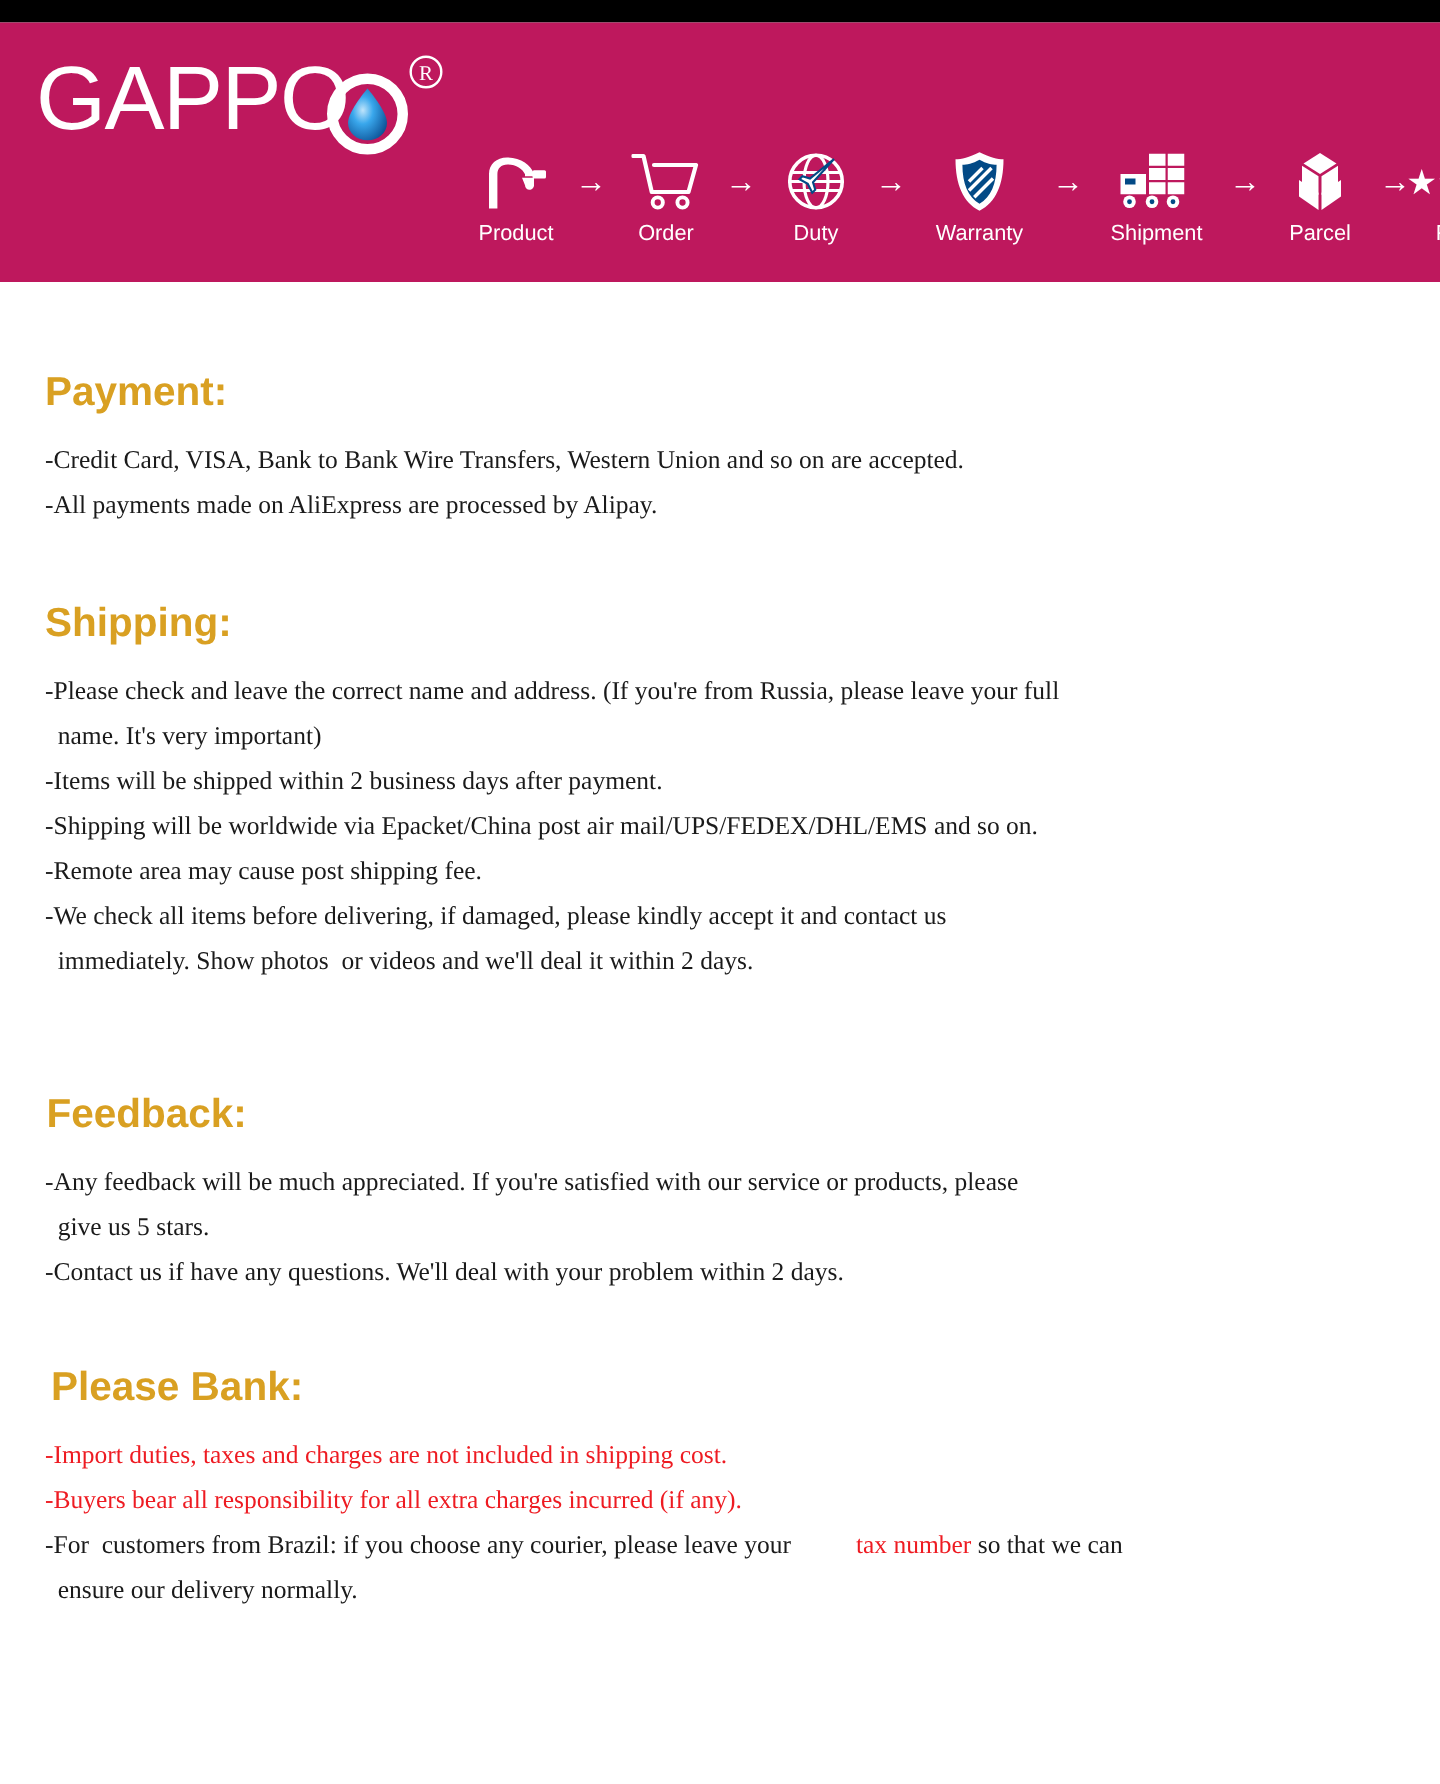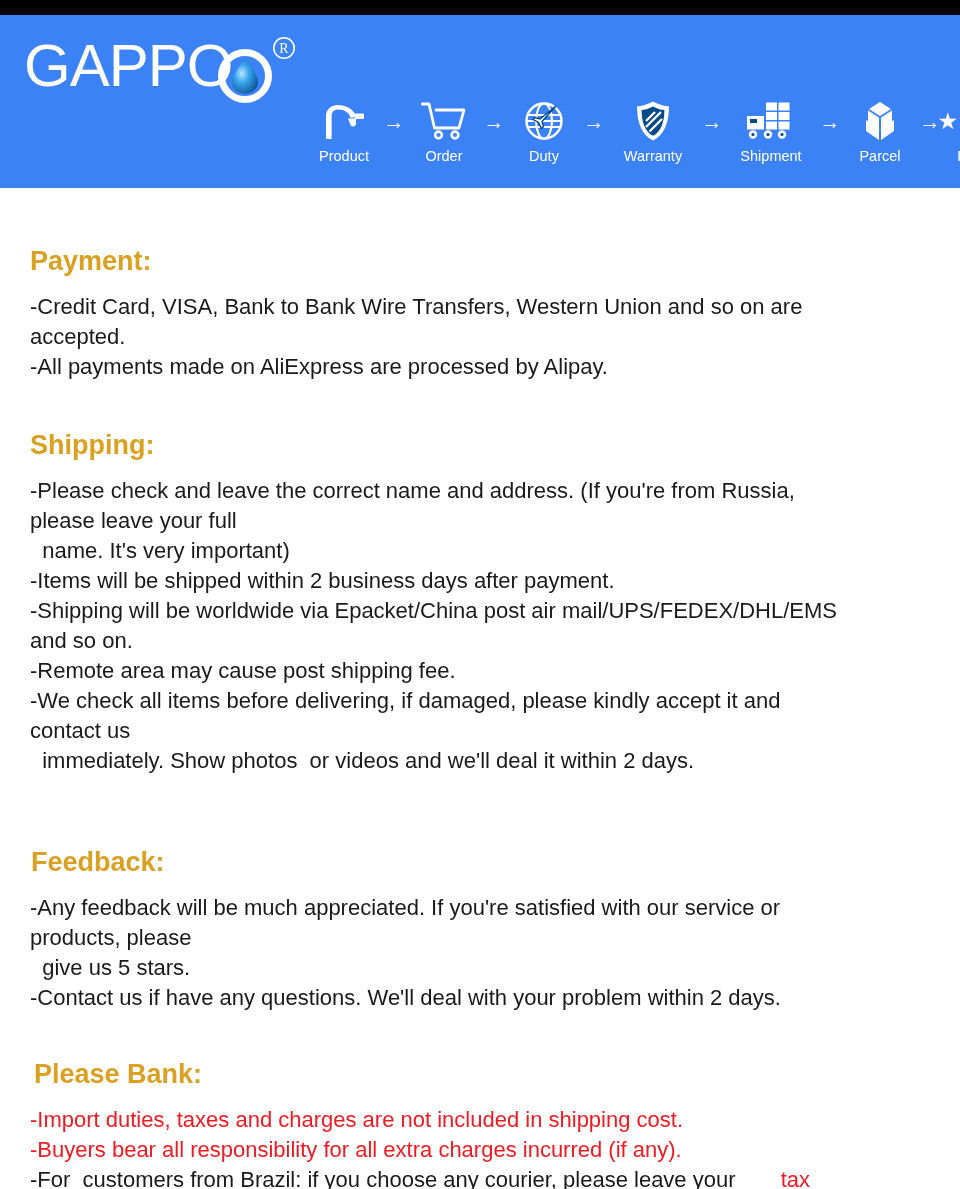--- a/index.html
+++ b/index.html
@@ -27,21 +27,21 @@
     height: 15px;
     background: #000000;
   }
 
   
   .banner {
     position: absolute;
     top: 15px; left: 0;
     width: 960px;
     height: 173px;
-    background: #3b82f6;
+    background: #be185d;
     overflow: hidden;
   }
 
   
   .logo {
     position: absolute;
     left: 24px;
     top: 18px;
     width: 290px;
     height: 72px;
@@ -146,22 +146,22 @@
     font-family: "Liberation Sans", sans-serif;
     font-size: 27px;
     font-weight: 700;
     color: #d9a022;
     line-height: 34px;
   }
 
   .lines { margin-top: 14px; }
 
   .line {
-    font-family: Liberation Sans, sans-serif;
-    font-size: 22px;
+    font-family: Liberation Serif, serif;
+    font-size: 17px;
     color: #1a1a1a;
     line-height: 30px;
     white-space: pre-wrap;
   }
   .line.red { color: #ee1b22; }
   .hl { color: #ee1b22; margin-left: 39px; }
 
   
   #sec-payment  { padding-top: 56px; }
   #sec-shipping { padding-top: 46px; }

